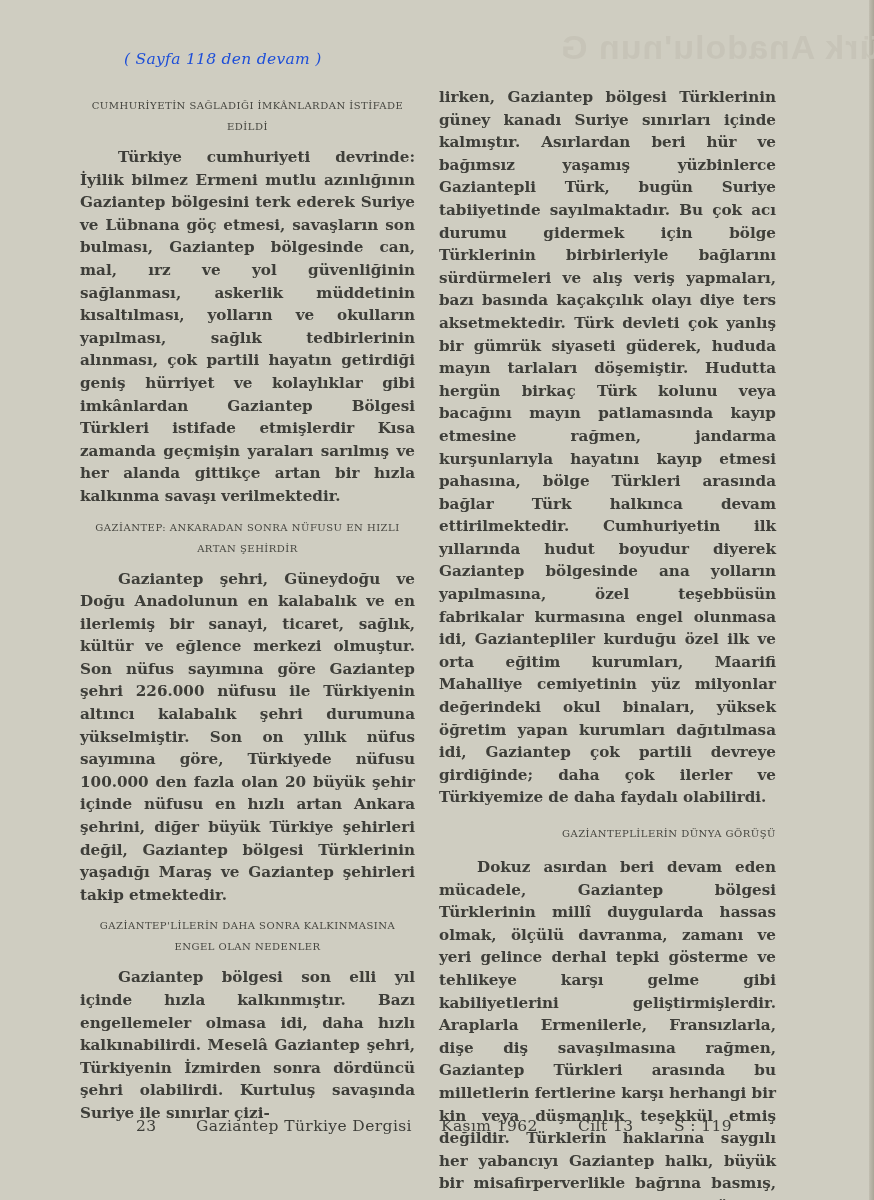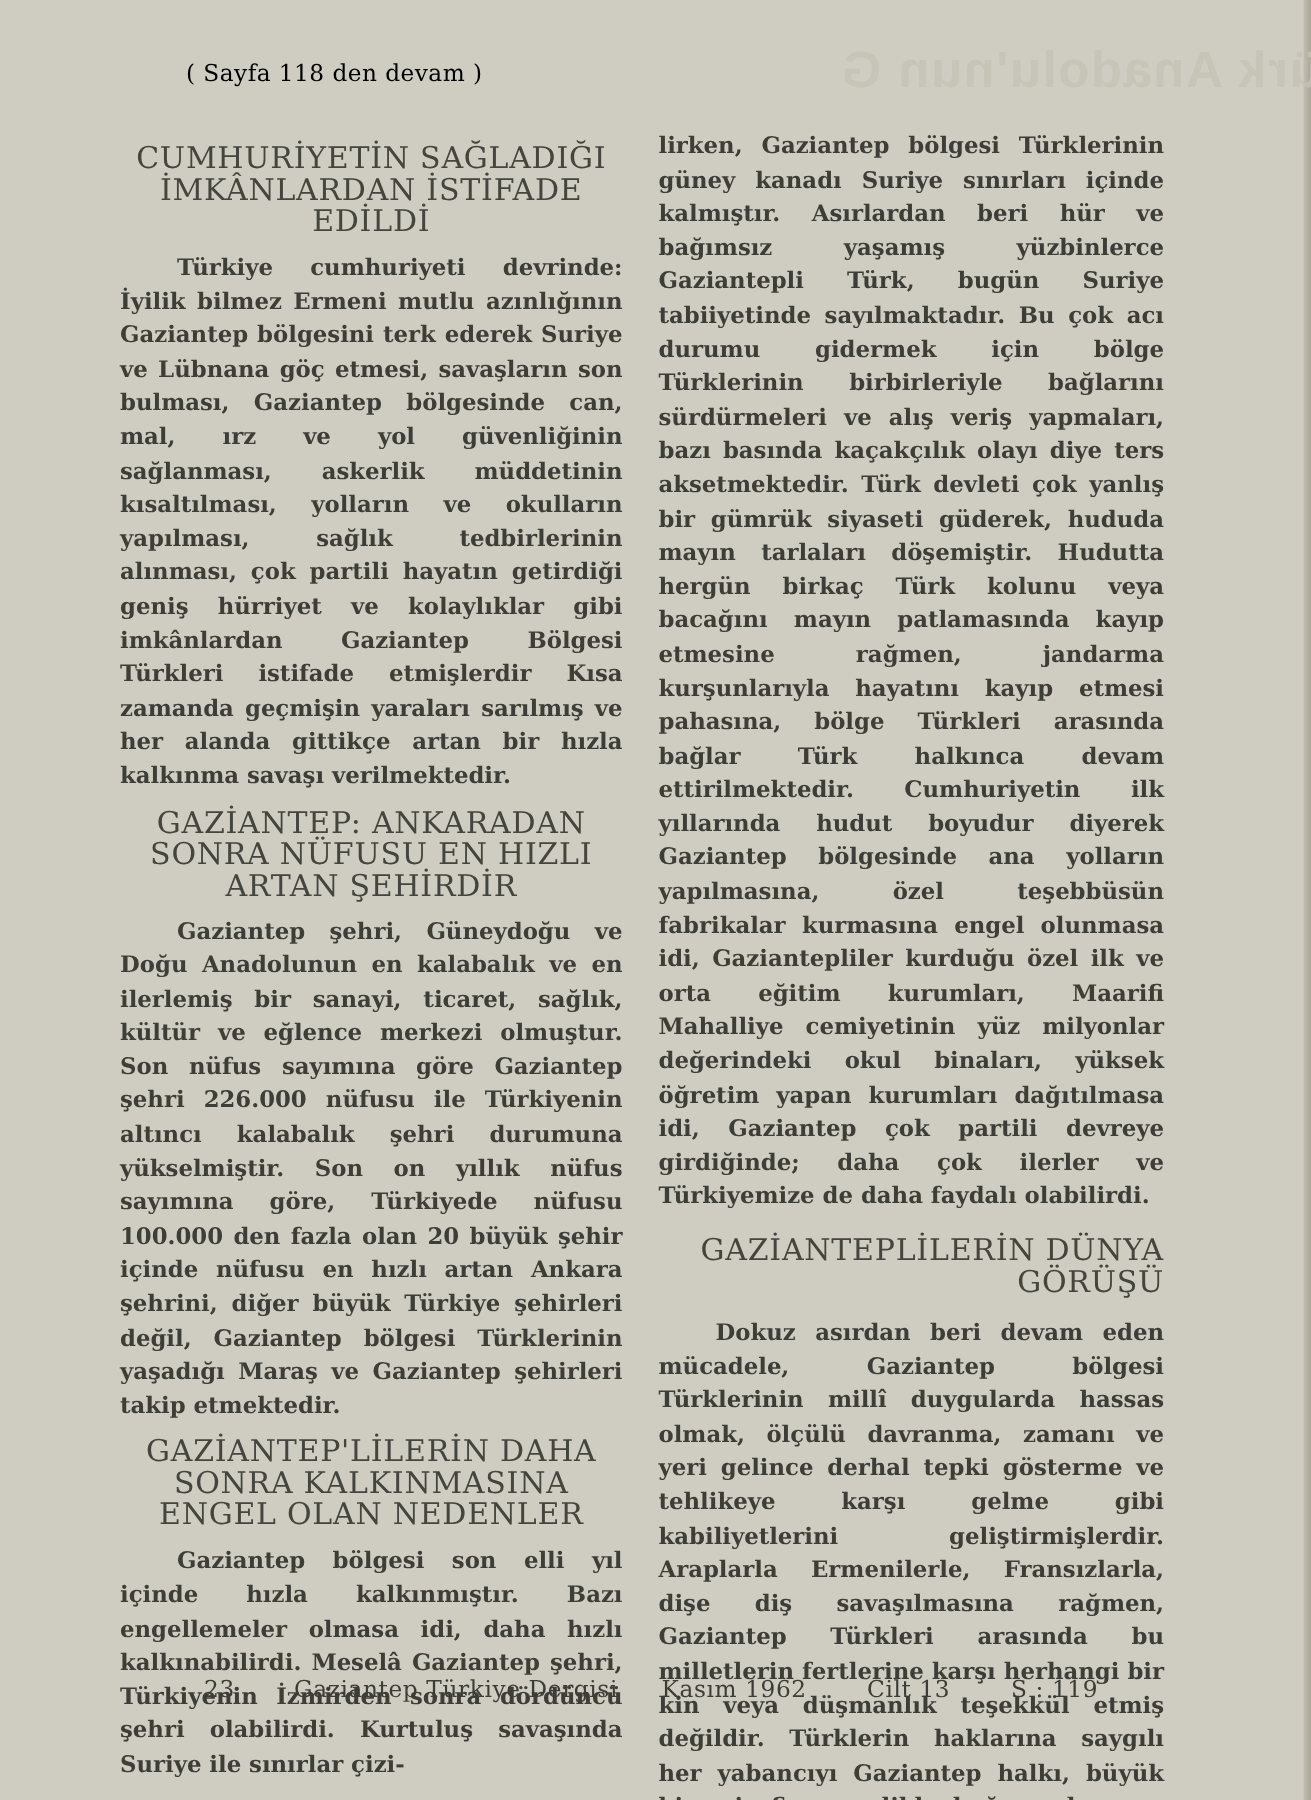--- a/index.html
+++ b/index.html
@@ -14,34 +14,34 @@
     position: absolute; top: 0; right: 0; width: 5px; height: 1200px;
     background: linear-gradient(to right, #c2bfb2, #a9a597);
   }
   .show-through {
     position: absolute; top: 28px; left: 560px;
     font-family: "Liberation Sans", sans-serif; font-weight: bold;
     font-size: 34px; color: #c6c3b6; transform: scaleX(-1);
     letter-spacing: 1px; white-space: nowrap; opacity: 0.8;
   }
   .continued-from {
-    position: absolute; top: 40px; left: 124px;
-    font-size: 15.5px; color: #000000; letter-spacing: 0.3px;
+    position: absolute; top: 50px; left: 124px;
+    font-size: 15.5px; color: #1d4ed8; letter-spacing: 0.3px; font-style: italic;
   }
   .col {
     position: absolute; top: 86px;
     font-size: 15.2px; line-height: 22.6px; font-weight: bold;
     text-align: justify; color: #3e3e39;
   }
   .col.left { left: 80px; width: 335px; }
   .col.right { left: 439px; top: 86px; width: 337px; }
   .col p { margin: 0; }
   .col p.indent { text-indent: 38px; }
   .col h2 {
-    font-size: 20px; font-weight: normal; text-align: center;
+    font-size: 10px; font-weight: normal; text-align: center;
     margin: 9px 0 9px 0; line-height: 21px; letter-spacing: 0.5px;
     color: #45453f;
   }
   .col.right h2 { text-align: right; margin: 14px 0 12px 0; }
   .footer {
     position: absolute; top: 1117px; font-size: 15.5px; color: #3d3d38;
     letter-spacing: 0.4px; white-space: nowrap;
   }
   .footer span { position: absolute; white-space: nowrap; }
 </style>

